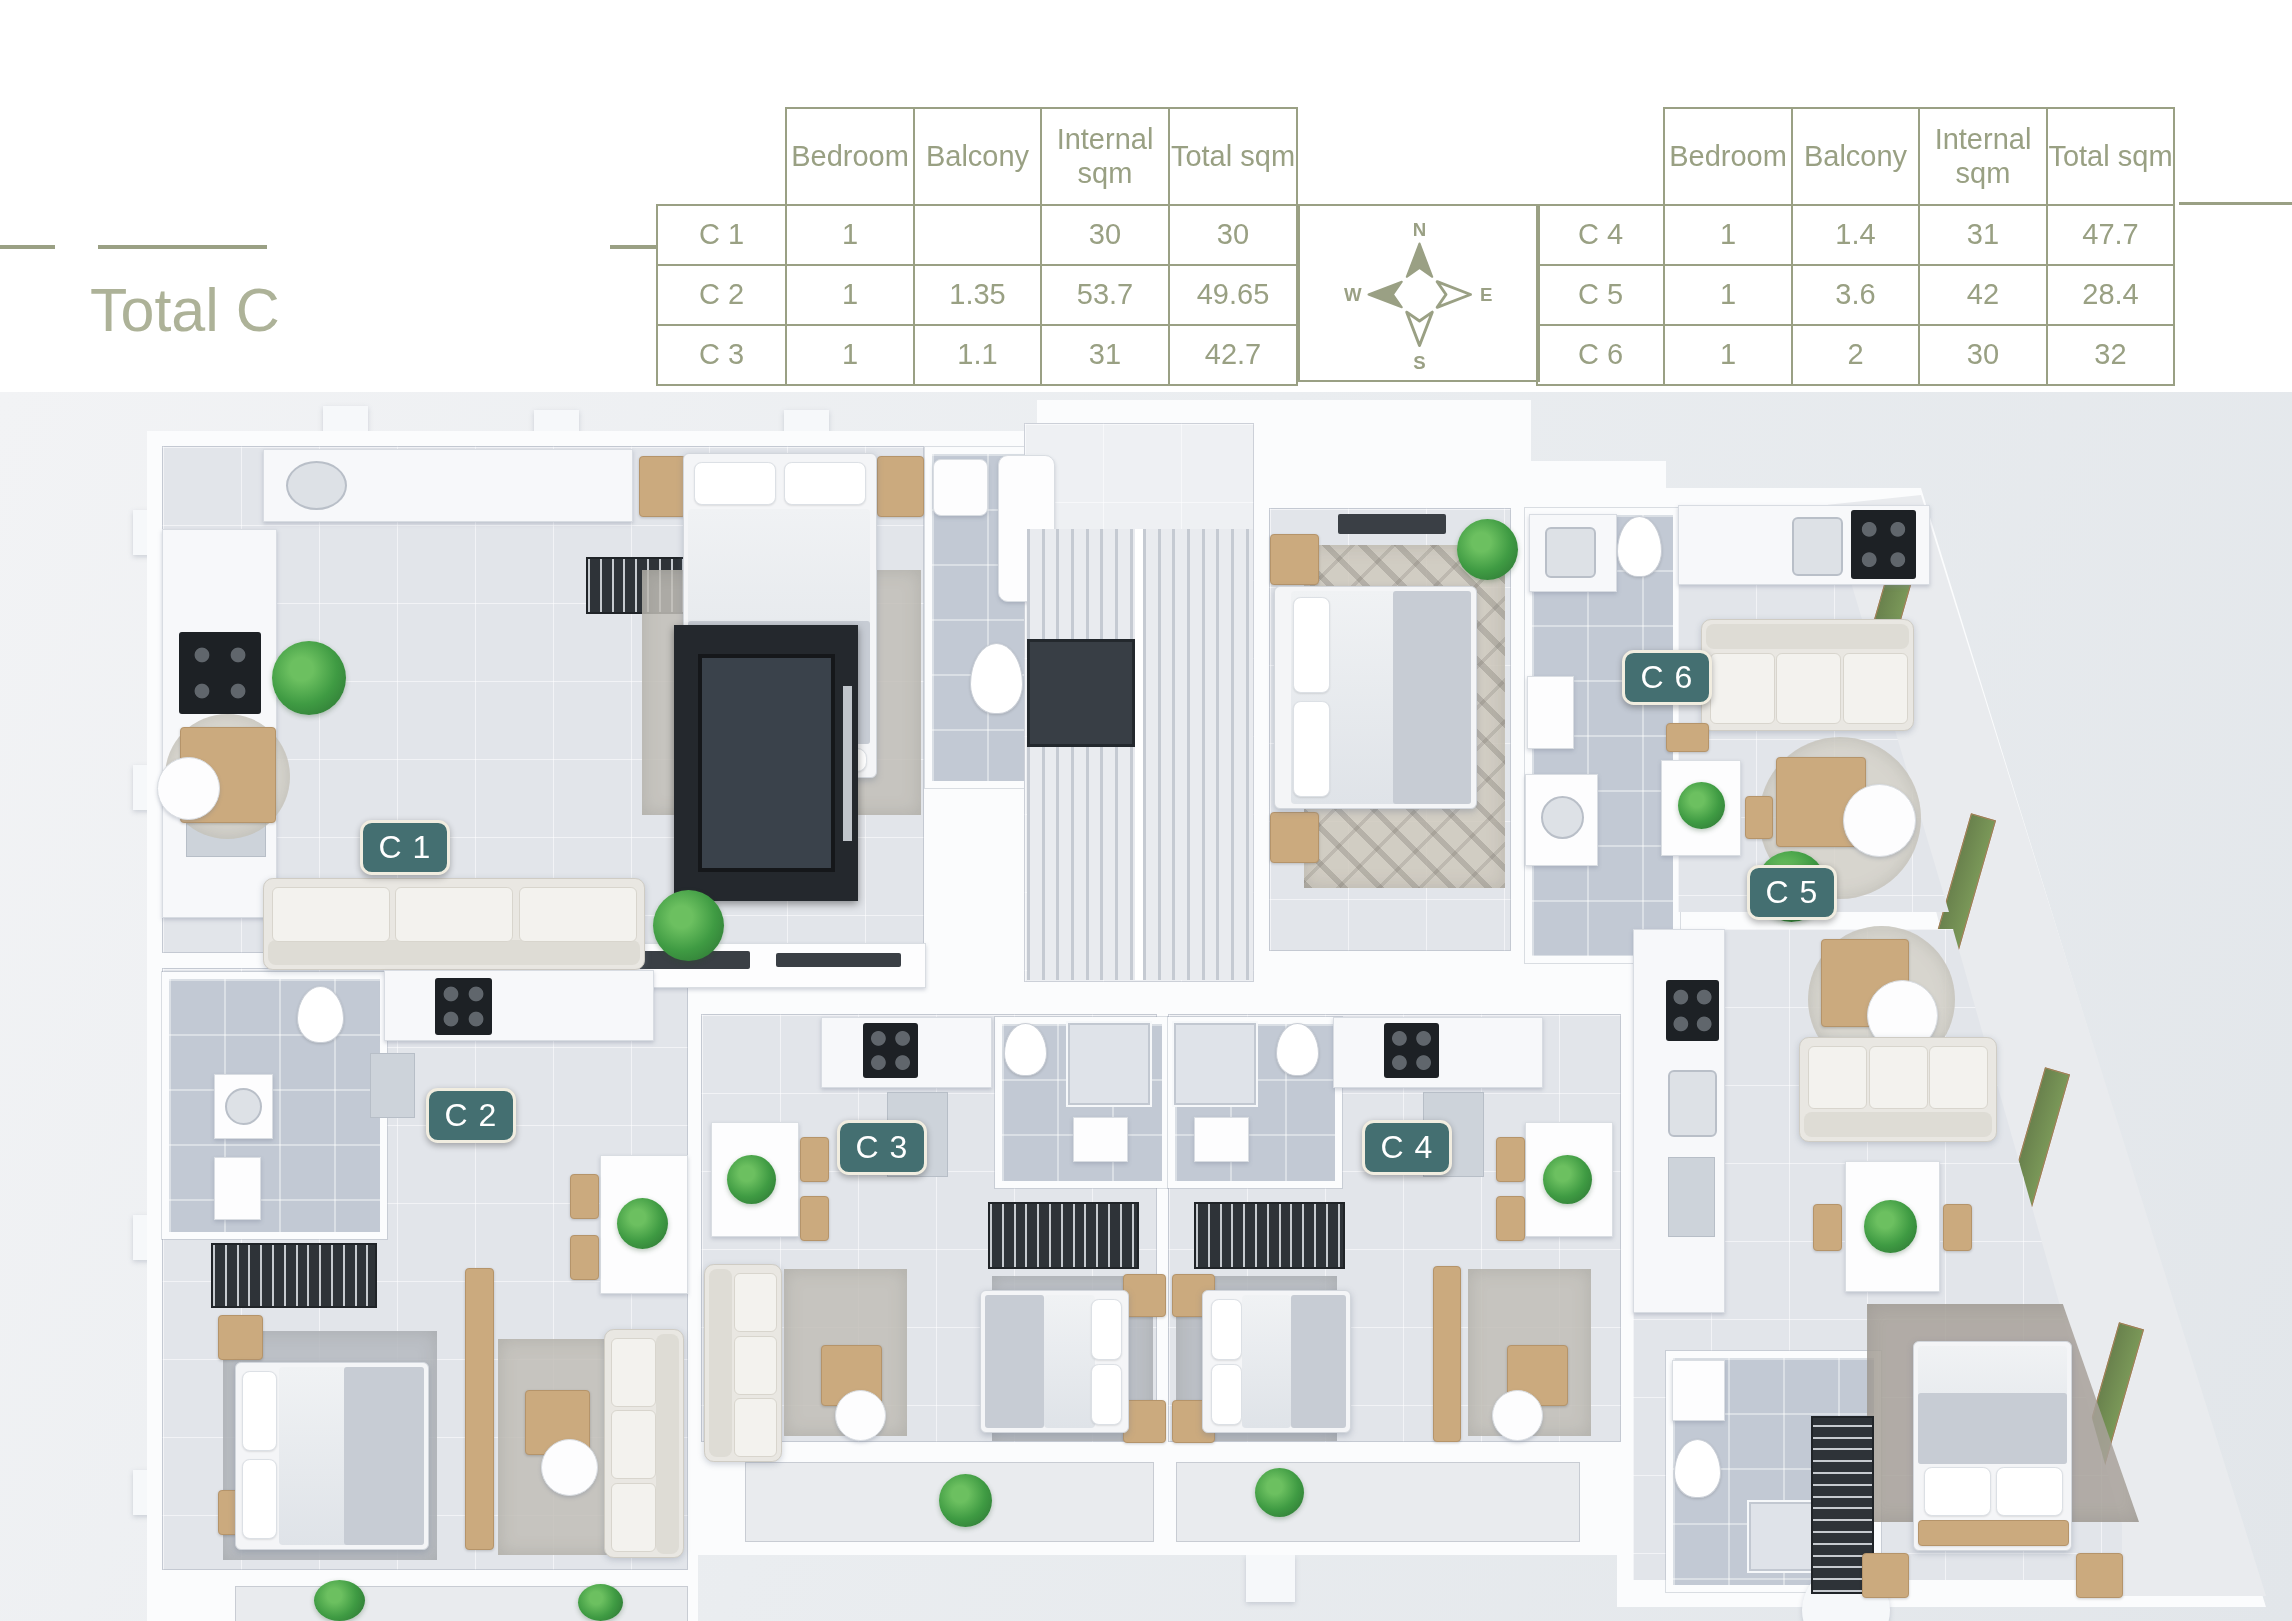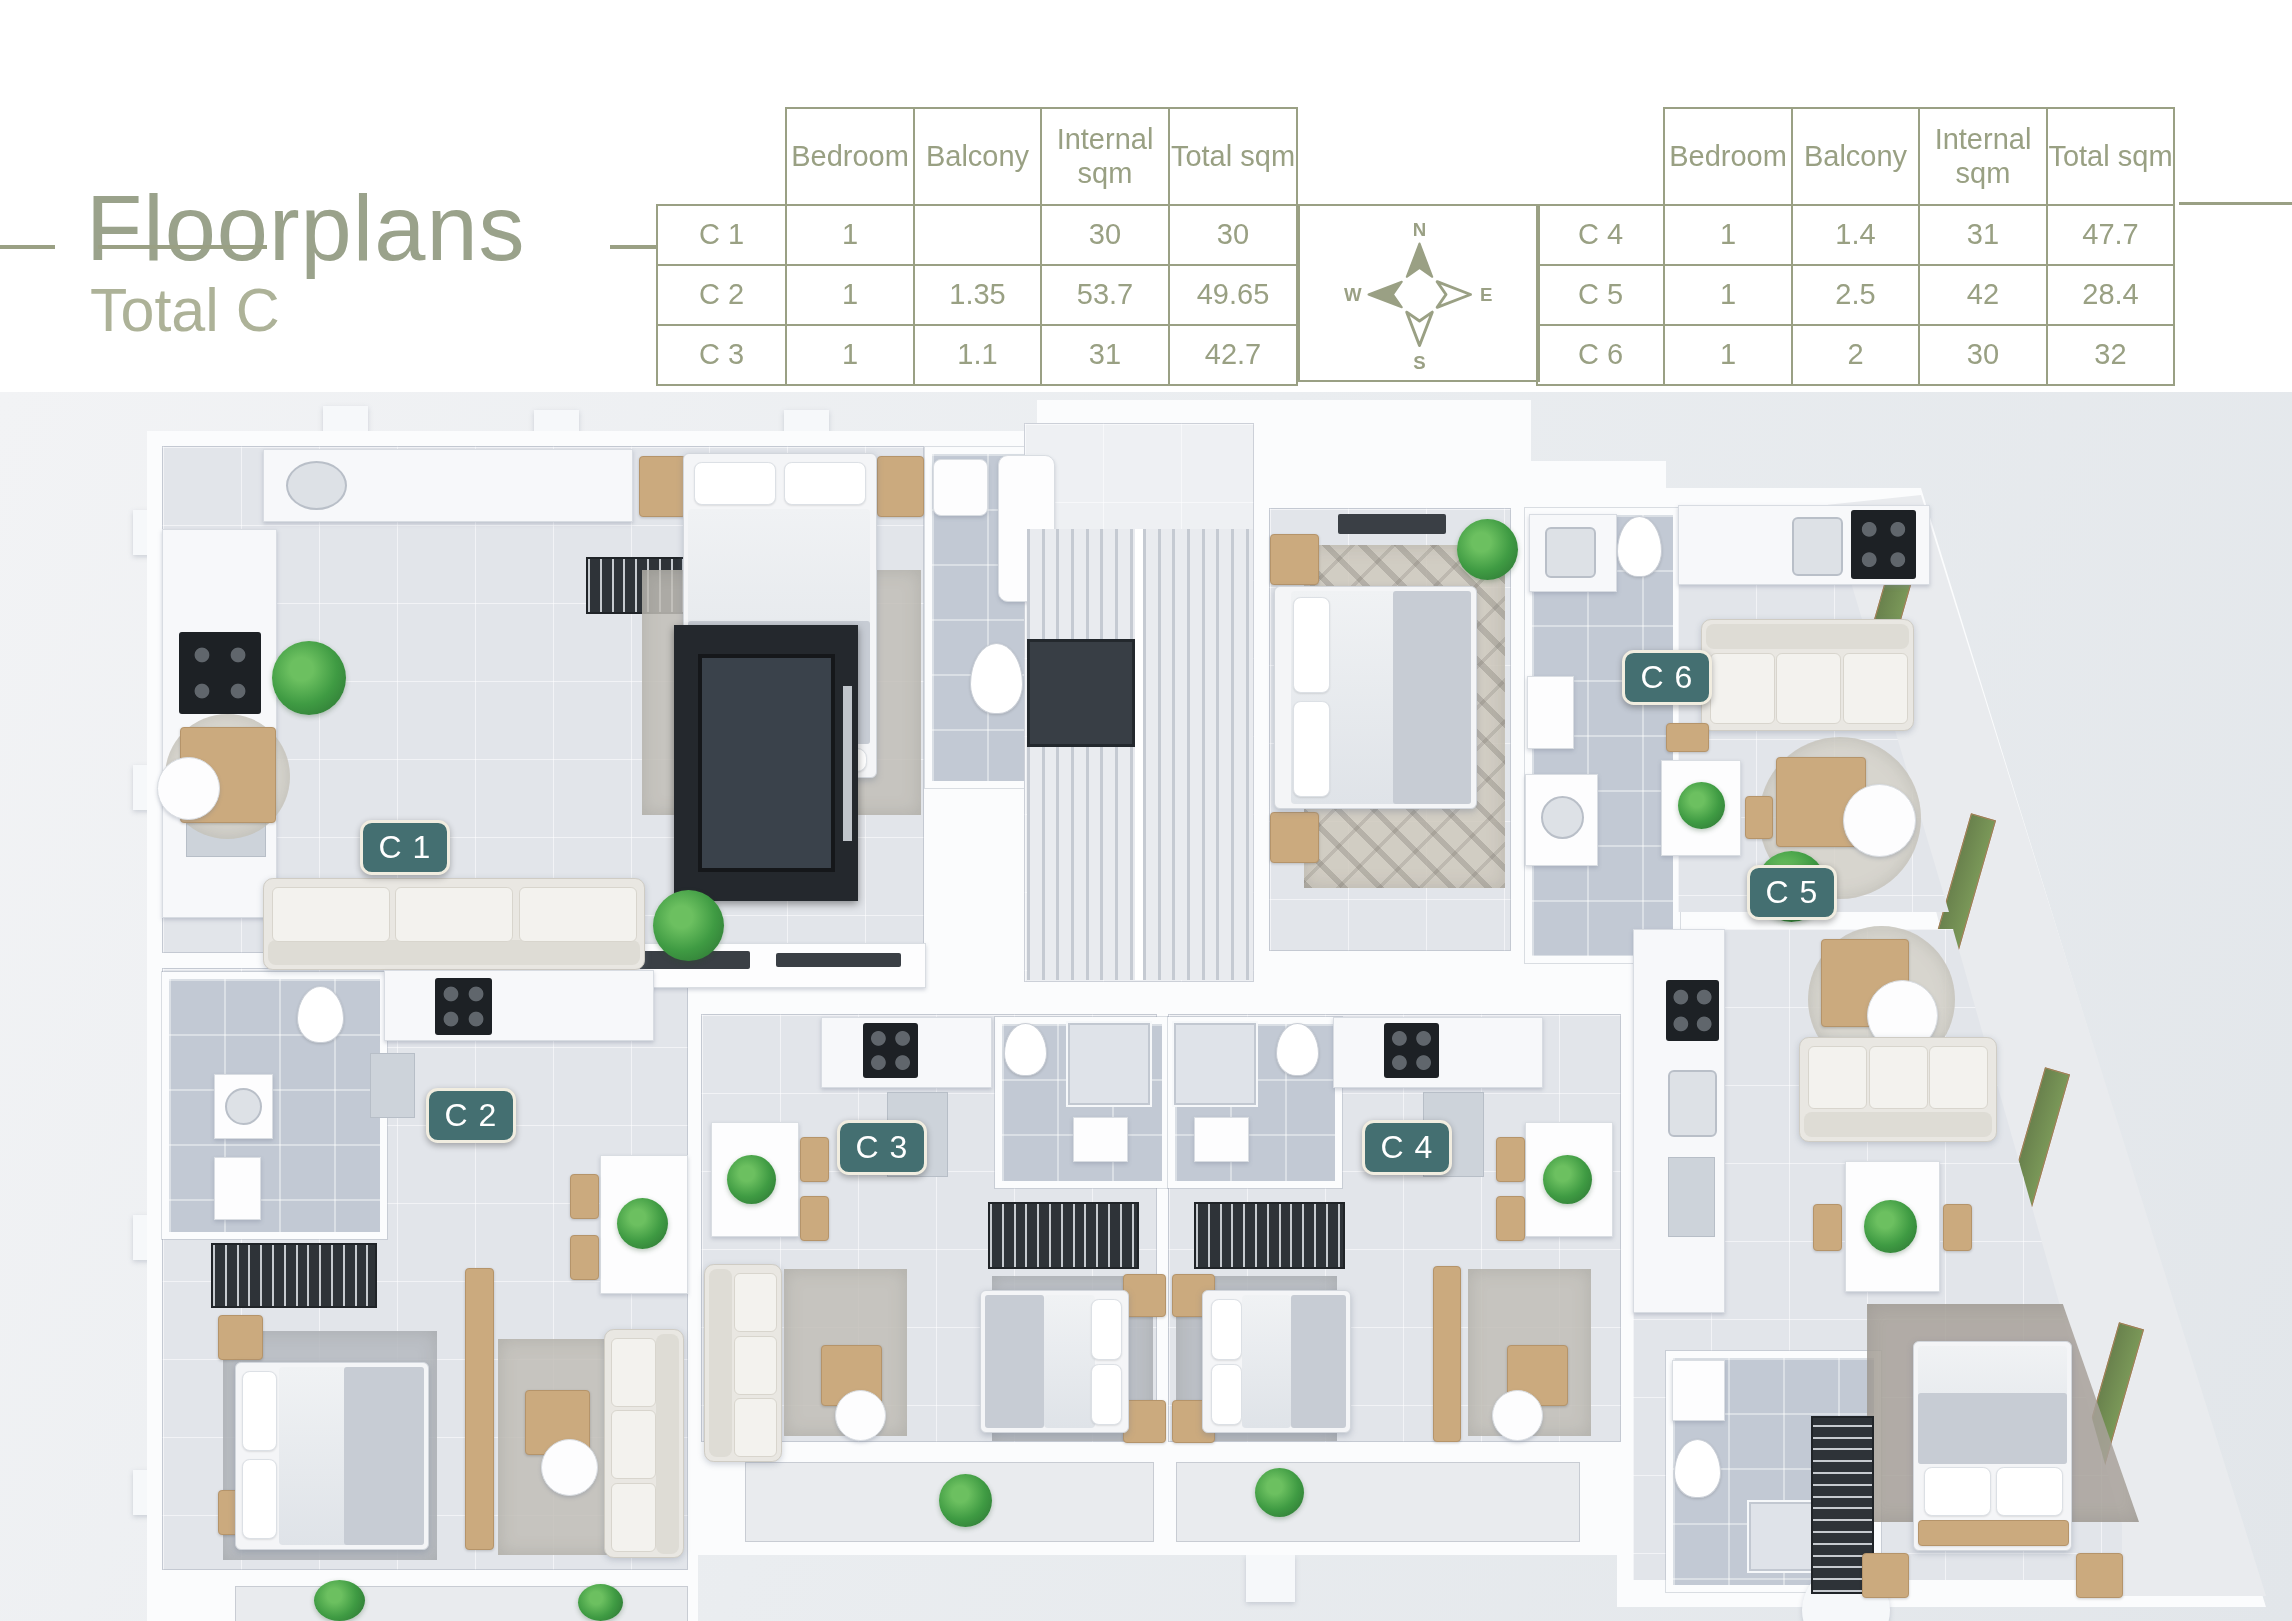--- a/index.html
+++ b/index.html
@@ -79,21 +79,20 @@
   .ulabel{position:absolute;width:84px;height:49px;background:#446f71;border:3.9px solid #f1ede0;
           border-radius:11.8px;color:#fff;font-size:32px;display:flex;align-items:center;justify-content:center;
           letter-spacing:1px;box-shadow:0 2.9px 6.9px rgba(0,0,0,.28);z-index:60;}
   .deskdark{position:absolute;background:#3a3f45;border-radius:2px;}
 </style>
 </head>
 <body>
 
 <div id="stage">
 
-  <div class="hdr-title">Floorplans</div>
   <div class="hdr-sub">Total C</div>
   <div class="dash" style="left:0;top:245px;width:55px;"></div>
   <div class="dash" style="left:98px;top:245px;width:169px;"></div>
   <div class="dash" style="left:610px;top:245px;width:46px;"></div>
   <div class="dash" style="left:2179px;top:202px;width:114px;height:2.9px;"></div>
 
   <table class="spec" style="left:656px;top:107px;width:642px;">
     <colgroup>
         <col style="width:129px">
         <col style="width:128px">
@@ -165,21 +164,21 @@
     <tr style="height:60px">
       <td>C 4</td>
       <td>1</td>
       <td>1.4</td>
       <td>31</td>
       <td>47.7</td>
     </tr>
     <tr style="height:60px">
       <td>C 5</td>
       <td>1</td>
-      <td>2.5</td>
+      <td>3.6</td>
       <td>42</td>
       <td>28.4</td>
     </tr>
     <tr style="height:60px">
       <td>C 6</td>
       <td>1</td>
       <td>2</td>
       <td>30</td>
       <td>32</td>
     </tr>

